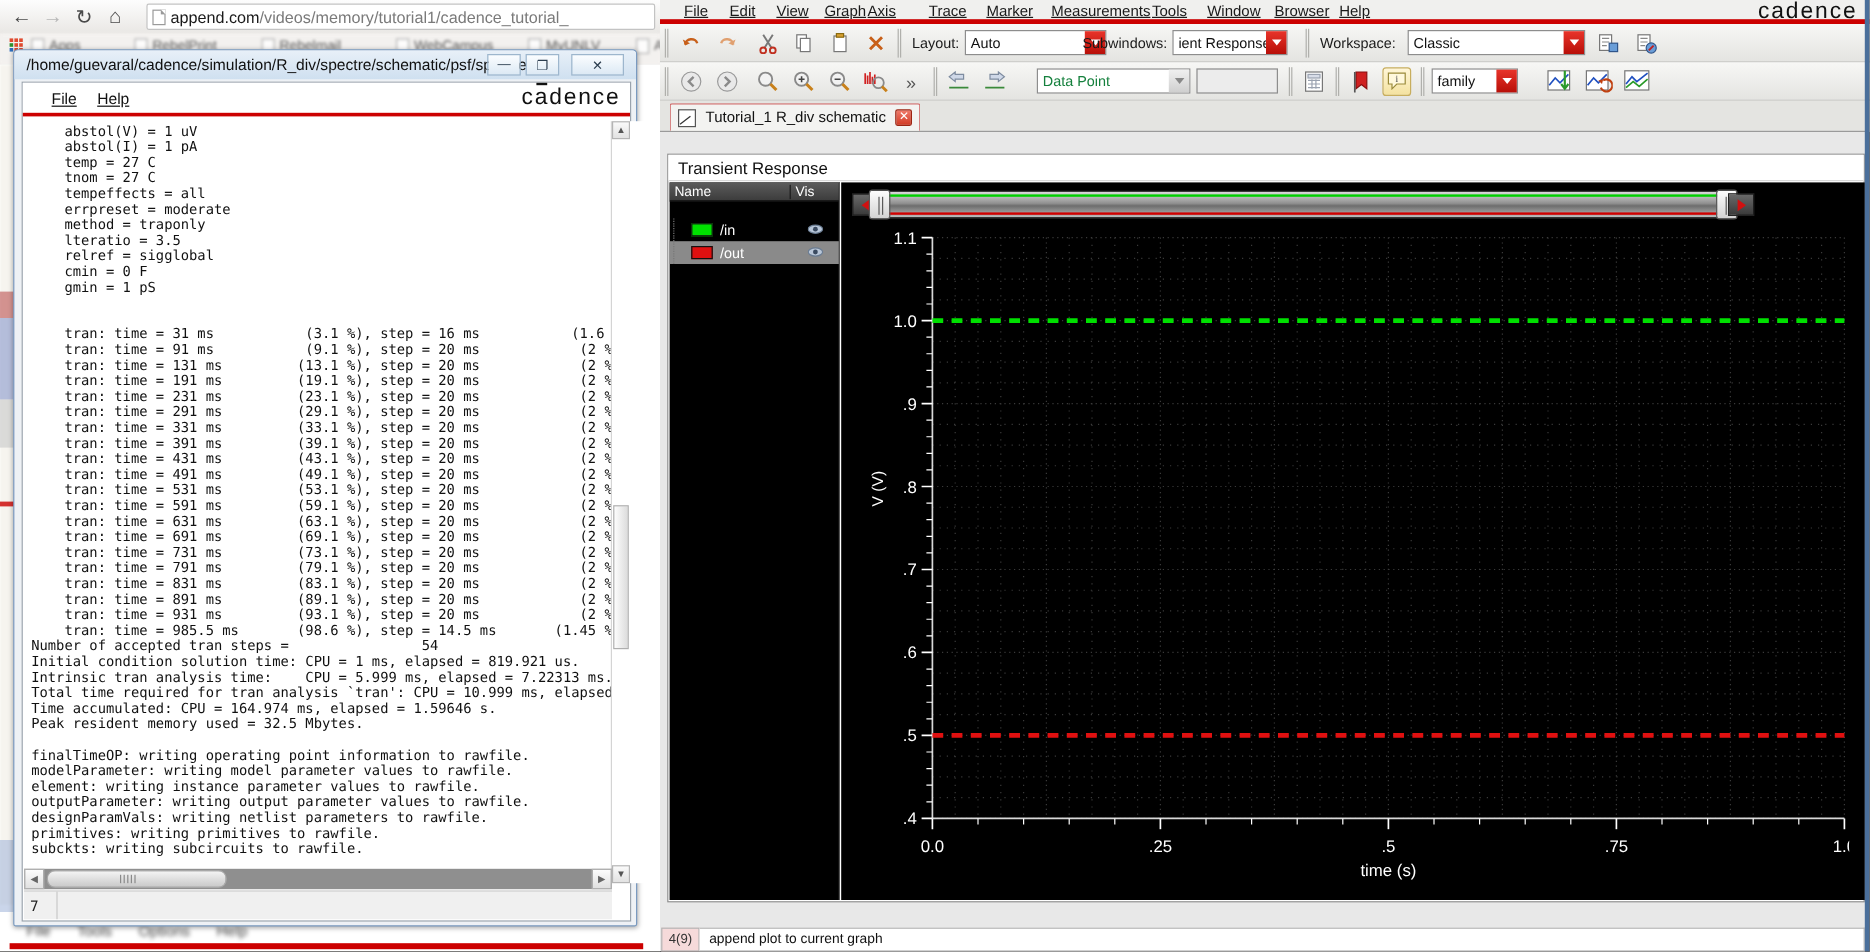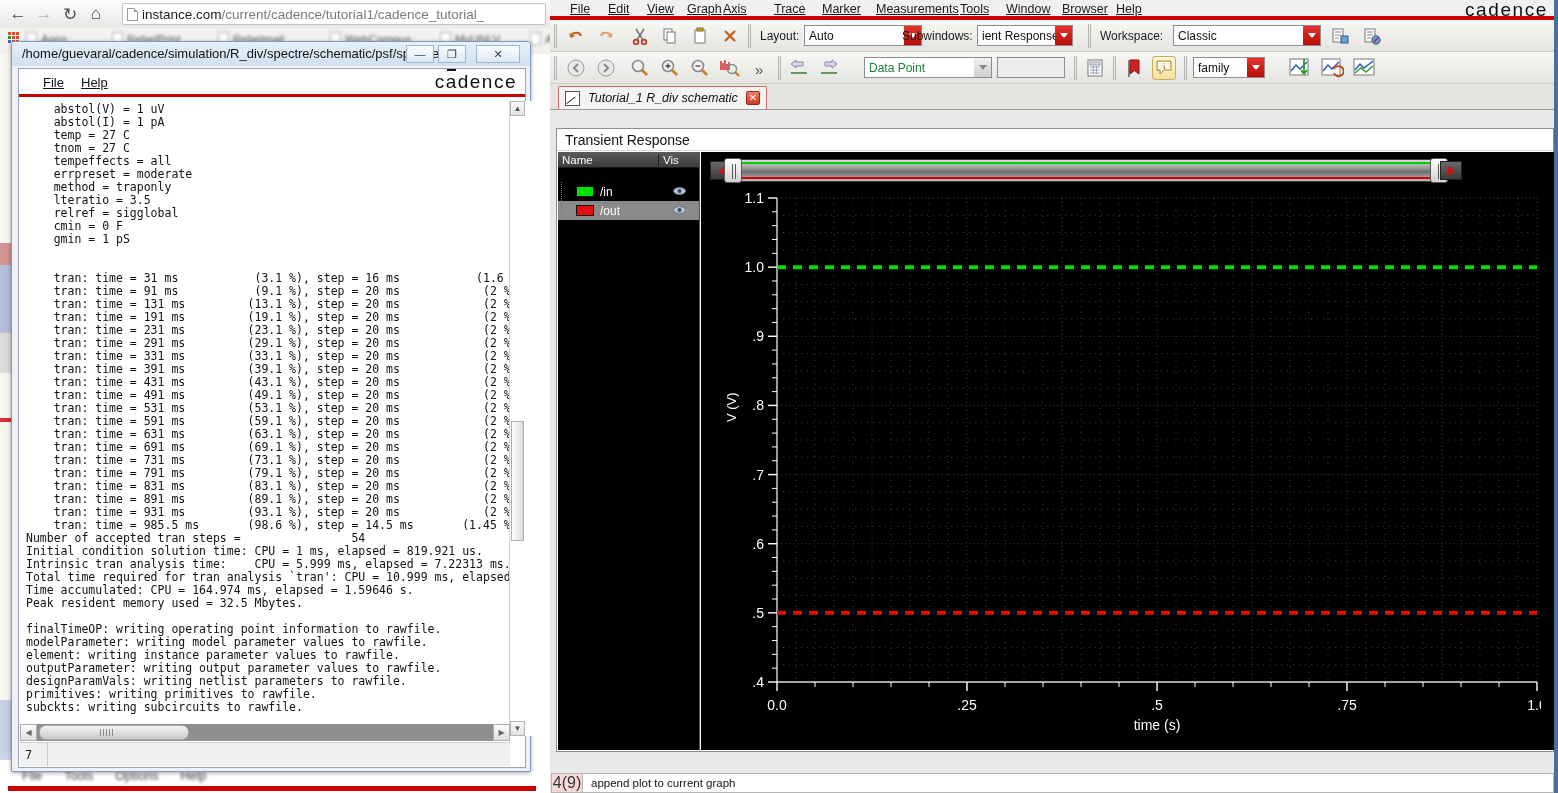--- a/index.html
+++ b/index.html
@@ -133,21 +133,21 @@
 
   
   #tabstrip { position:relative; height:26px; background:#e4e4e1;
               border-bottom:1px solid #9a9a9a; }
   #tab1 { position:absolute; left:8px; top:2px; height:23px; background:#f3f3f1;
           border:1px solid #d06a6a; border-bottom:none; border-radius:2px 2px 0 0;
           display:flex; align-items:center; padding:0 6px; gap:8px; }
   #tab1 .ticon{width:15px;height:15px;border:1px solid #555;background:#fff;position:relative;}
   #tab1 .ticon:after{content:"";position:absolute;left:1px;bottom:1px;width:11px;height:1px;
         background:#333;transform:rotate(-38deg);transform-origin:left bottom;}
-  #tab1 .tlabel{font-size:12.5px;color:#111;white-space:nowrap;font-style:italic;}
+  #tab1 .tlabel{font-size:12.5px;color:#111;white-space:nowrap;}
   #tab1 .tclose{width:14px;height:14px;background:linear-gradient(#f07b6b,#d23b25);
         border:1px solid #9c2412;border-radius:2px;color:#fff;font-size:10px;
         display:flex;align-items:center;justify-content:center;line-height:1;}
 
   
   #plotwin { position:absolute; left:556px; top:128px; width:998px; height:624px;
              background:#fff; border:1px solid #8d8d8d; }
   #plot-title { height:22px; background:#fff; display:flex; align-items:center;
                 padding-left:8px; font-size:14px; color:#111; border-bottom:1px solid #d8d8d8; }
   #sigpanel { position:absolute; left:1px; top:23px; width:142px; height:598px; background:#000;
@@ -192,41 +192,41 @@
 
   #statusbar { position:absolute; left:556px; top:754px; width:998px; height:18px;
                background:linear-gradient(#f2f2f0,#dcdcda); border:1px solid #9a9a9a;
                display:flex; align-items:center; font-size:11.5px; color:#1a1a1a; }
   #statusbar .sg{width:6px;height:13px;margin:0 2px;position:relative;}
   #statusbar .sg i{position:absolute;top:0;width:1px;height:13px;background:#aaa;}
   #cmdbar { position:absolute; left:551px; top:773px; width:1003px; height:20px;
             display:flex; align-items:stretch; }
   #cmdbar .num{width:32px; background:#f6dada; border:1px solid #b4b4b4;
                display:flex;align-items:center;justify-content:center;
-               font-size:16px;color:#333;}
+               font-size:11px;color:#333;}
   #cmdbar .txt{flex:1;background:#fff;border:1px solid #b4b4b4;border-left:none;
                display:flex;align-items:center;padding-left:8px;font-size:11.5px;color:#111;}
   #vscroll-right{position:absolute;right:0;top:0;width:4px;height:793px;background:#4a6f9b;}
 </style>
 </head>
 <body>
 
 <div id="root">
 
   <div id="browser">
     <div id="browser-chrome">
       <div class="nav-btns">
         <div class="nav-ico">←</div>
         <div class="nav-ico dim">→</div>
         <div class="nav-ico">↻</div>
         <div class="nav-ico">⌂</div>
       </div>
       <div id="urlbar">
         <div class="pg"></div>
-        <div id="url-text"><b>instance.com</b><span>/current/cadence/tutorial1/cadence_tutorial_</span></div>
+        <div id="url-text"><b>append.com</b><span>/videos/memory/tutorial1/cadence_tutorial_</span></div>
       </div>
     </div>
     <div id="bookmarks">
         <div class="bm" style="left: 26px;">
           <span class="bmico"></span>
           <span>Apps</span>
         </div>
         <div class="bm" style="left: 112px;">
           <span class="bmico"></span>
           <span>RebelPrint</span>

